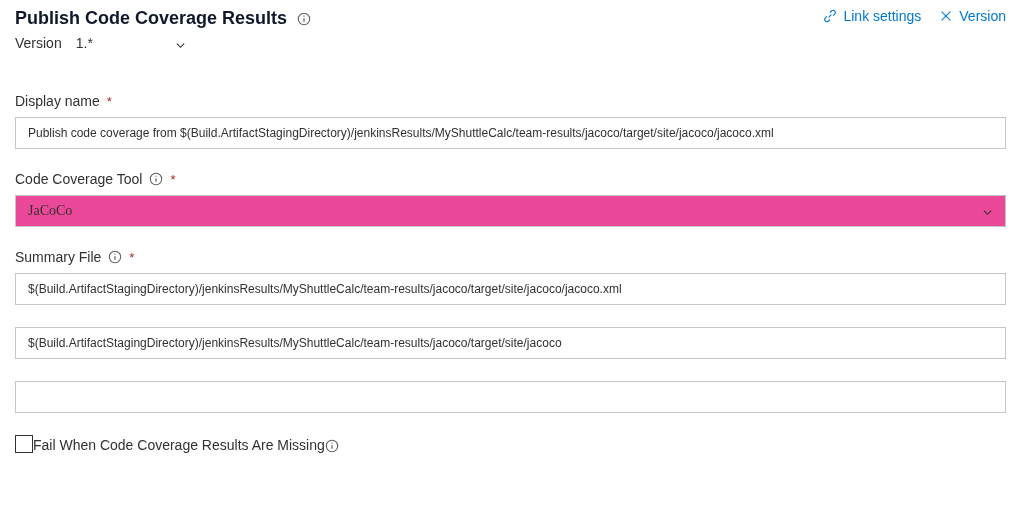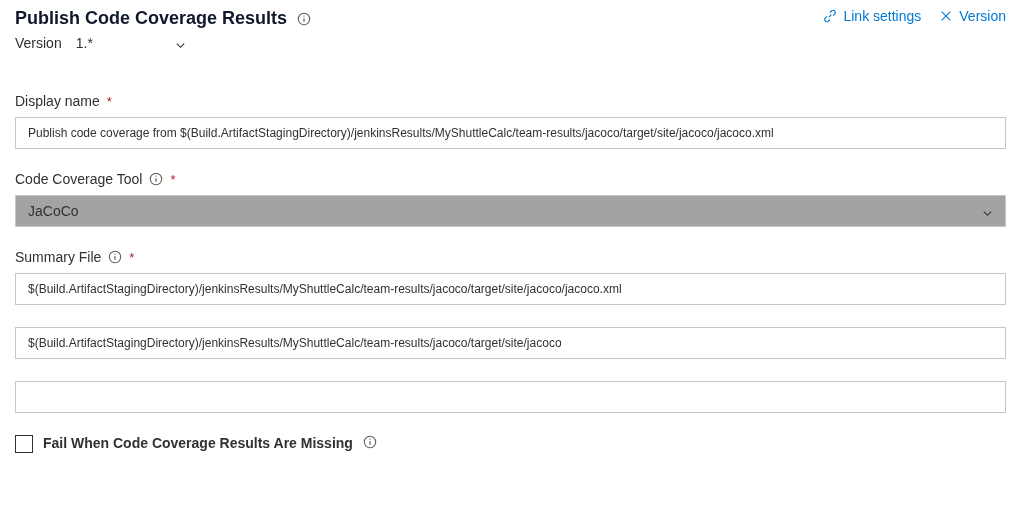--- a/index.html
+++ b/index.html
@@ -96,32 +96,32 @@
       position: relative;
       width: 100%;
     }
     .select-display {
       width: 100%;
       height: 32px;
       padding: 8px 12px;
       border: 1px solid #c8c6c4;
       font-size: 14px;
       color: #323130;
-      background: #a3a3a3;
+      background: #ec4899;
       display: flex;
       align-items: center;
       justify-content: space-between;
       cursor: pointer;
+      font-family: Liberation Serif, serif;
     }
     .checkbox-row {
       display: flex;
-      align-items: flex-start;
-      gap: 10px;
+      align-items: flex-end;
+      gap: 0;
       margin-top: 10px;
-      font-weight: bold;
     }
     .checkbox {
       width: 18px;
       height: 18px;
       border: 1px solid #323130;
       background: #ffffff;
       cursor: pointer;
       flex-shrink: 0;
     }
     .info-icon {

